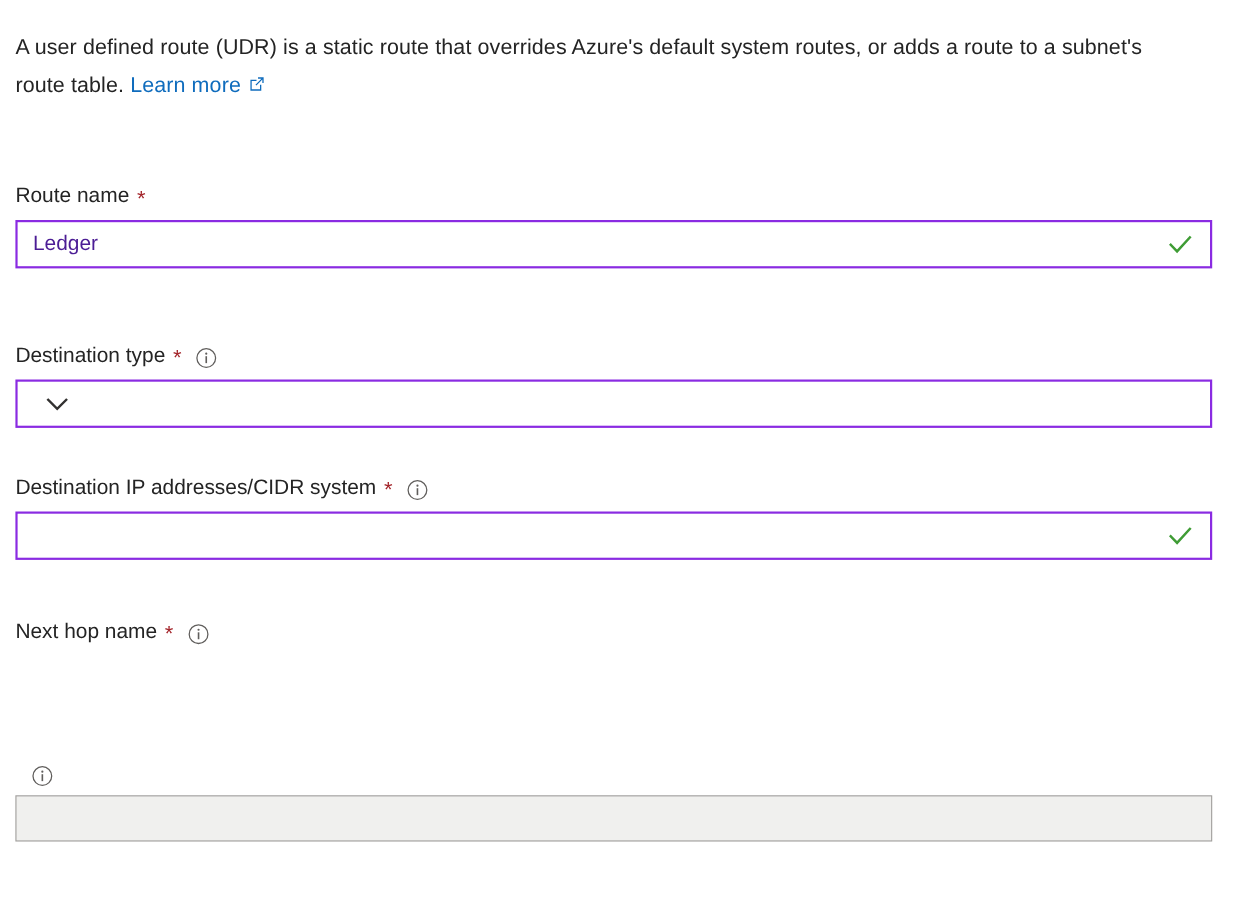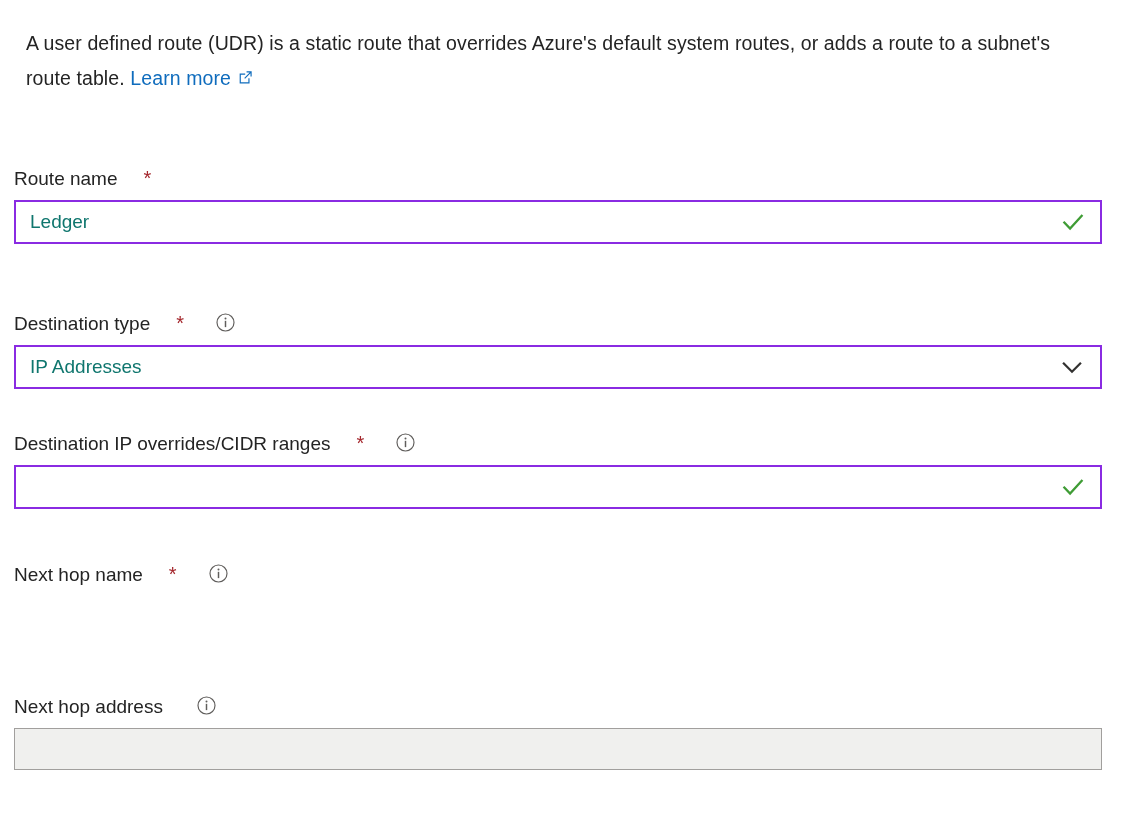--- a/index.html
+++ b/index.html
@@ -19,21 +19,21 @@
     position: relative;
     width: 1122px;
     height: 826px;
     box-sizing: border-box;
     padding: 0 20px;
   }
 
   
   .intro {
     position: absolute;
-    left: 26px;
+    left: 14px;
     top: 26px;
     width: 1062px;
     font-size: 19.5px;
     line-height: 35px;
     color: #242424;
     letter-spacing: 0.1px;
   }
   .intro-text { }
   .learn-more {
     color: #0f6cbd;
@@ -52,23 +52,22 @@
     position: absolute;
     left: 14px;
     width: 1088px;
   }
   .field-label {
     font-size: 19px;
     line-height: 26px;
     color: #242424;
     margin-bottom: 8px;
     display: flex;
-    align-items: flex-start;
+    align-items: center;
     white-space: nowrap;
-    gap: 19px;
   }
   .label-text { }
   .req-star {
     color: #a4262c;
     font-size: 20px;
     line-height: 1;
     margin-left: 7px;
     position: relative;
     top: 2px;
   }
@@ -97,21 +96,21 @@
   }
   .control.select { cursor: pointer; }
   .control.disabled {
     border: 1px solid #a19f9d;
     background: #f0f0ee;
     cursor: not-allowed;
     height: 42px;
   }
   .control-value {
     font-size: 19px;
-    color: #0f766e;
+    color: #4c1d95;
     flex: 1 1 auto;
     overflow: hidden;
     text-overflow: ellipsis;
     white-space: nowrap;
   }
   .control-value:empty::before {
     content: "";
   }
   .valid-check {
     flex: 0 0 auto;
@@ -167,32 +166,31 @@
       <span class="req-star">*</span>
       <span class="info-icon">
         <svg width="21" height="21" viewBox="0 0 20 20" aria-hidden="true">
           <circle cx="10" cy="10" r="8.1" fill="none" stroke="#605e5c" stroke-width="1.1"></circle>
           <circle cx="10" cy="6.2" r="0.95" fill="#605e5c"></circle>
           <rect x="9.3" y="8.4" width="1.4" height="6.0" fill="#605e5c"></rect>
         </svg>
       </span>
     </div>
     <div class="control select">
-      <span class="control-value">IP Addresses</span>
       <span class="chevron">
         <svg width="28" height="28" viewBox="0 0 24 24" aria-hidden="true">
           <path d="M5 9 L12 16 L19 9" fill="none" stroke="#323130" stroke-width="1.9" stroke-linecap="square"></path>
         </svg>
       </span>
     </div>
   </div>
 
   <div class="field" id="row-cidr">
     <div class="field-label">
-      <span class="label-text">Destination IP overrides/CIDR ranges</span>
+      <span class="label-text">Destination IP addresses/CIDR system</span>
       <span class="req-star">*</span>
       <span class="info-icon">
         <svg width="21" height="21" viewBox="0 0 20 20" aria-hidden="true">
           <circle cx="10" cy="10" r="8.1" fill="none" stroke="#605e5c" stroke-width="1.1"></circle>
           <circle cx="10" cy="6.2" r="0.95" fill="#605e5c"></circle>
           <rect x="9.3" y="8.4" width="1.4" height="6.0" fill="#605e5c"></rect>
         </svg>
       </span>
     </div>
     <div class="control">
@@ -214,21 +212,20 @@
           <circle cx="10" cy="10" r="8.1" fill="none" stroke="#605e5c" stroke-width="1.1"></circle>
           <circle cx="10" cy="6.2" r="0.95" fill="#605e5c"></circle>
           <rect x="9.3" y="8.4" width="1.4" height="6.0" fill="#605e5c"></rect>
         </svg>
       </span>
     </div>
   </div>
 
   <div class="field" id="row-next-hop-addr">
     <div class="field-label">
-      <span class="label-text">Next hop address</span>
       <span class="info-icon" style="margin-left:14px;">
         <svg width="21" height="21" viewBox="0 0 20 20" aria-hidden="true">
           <circle cx="10" cy="10" r="8.1" fill="none" stroke="#605e5c" stroke-width="1.1"></circle>
           <circle cx="10" cy="6.2" r="0.95" fill="#605e5c"></circle>
           <rect x="9.3" y="8.4" width="1.4" height="6.0" fill="#605e5c"></rect>
         </svg>
       </span>
     </div>
     <div class="control disabled">
       <span class="control-value"></span>

